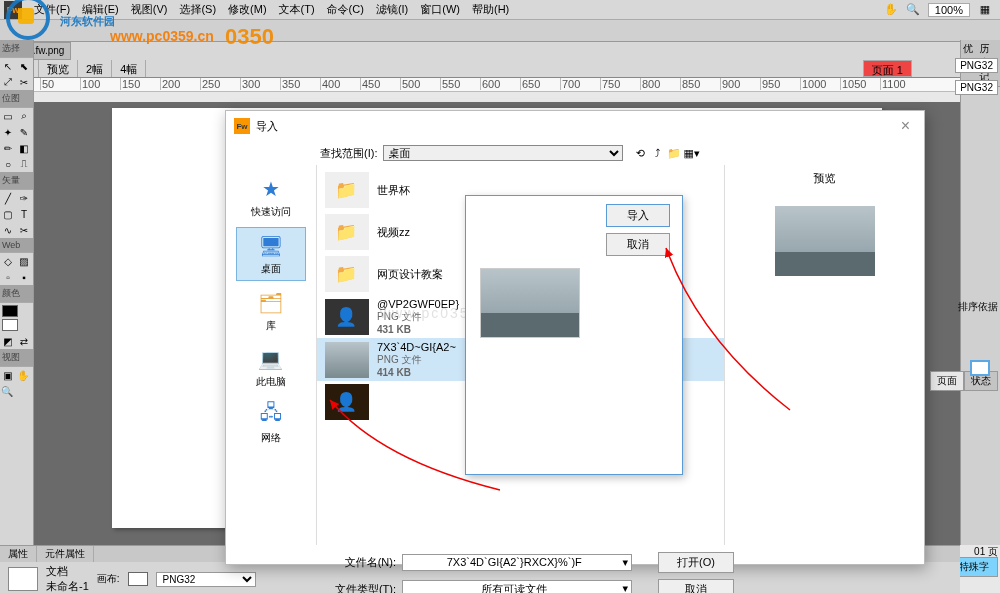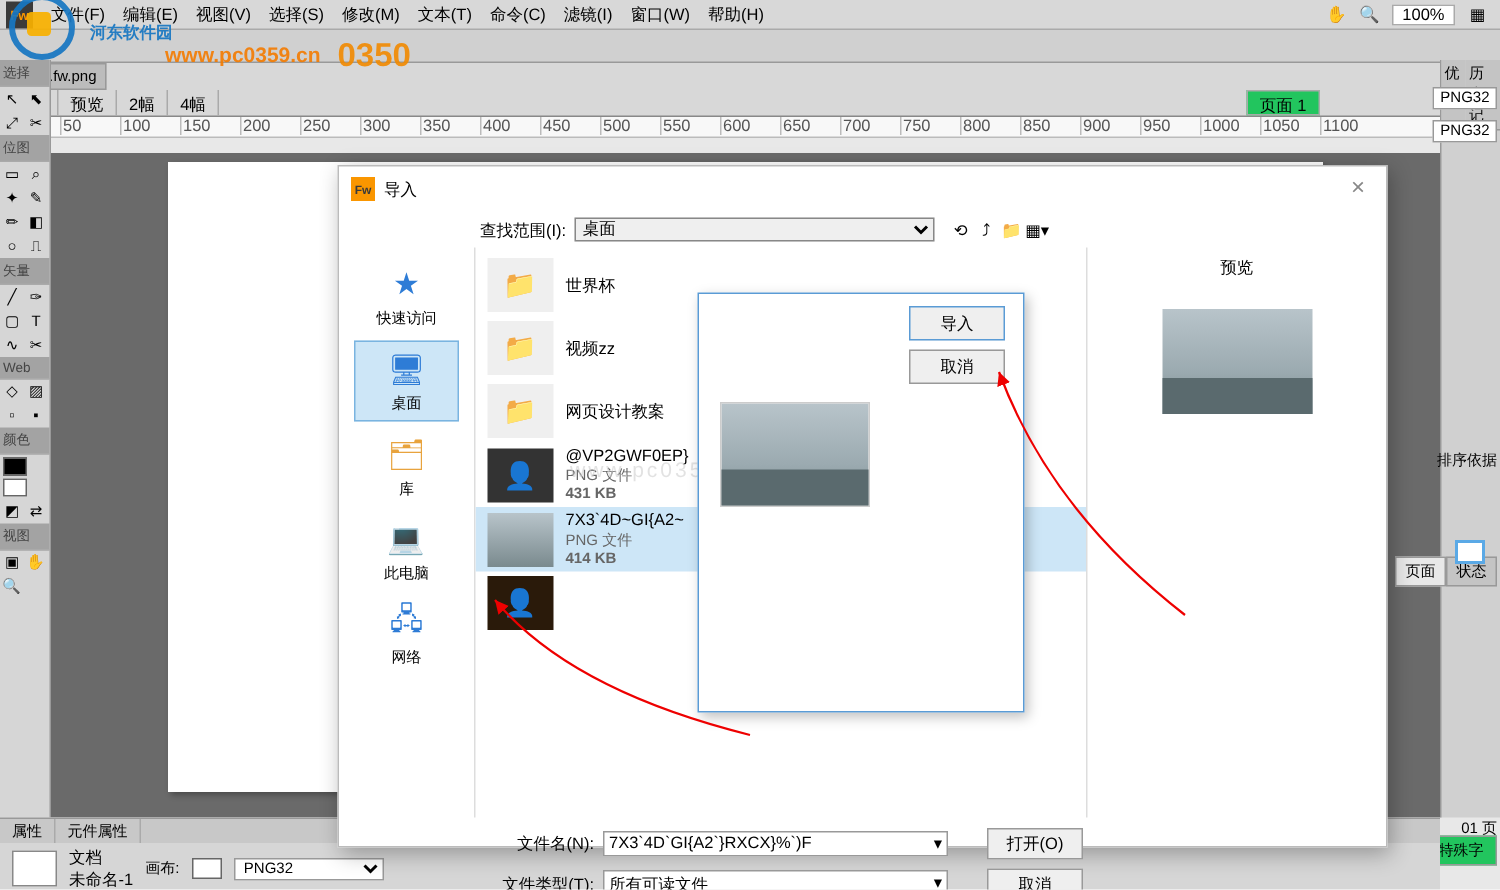--- a/index.html
+++ b/index.html
@@ -11,21 +11,21 @@
 .menubar .menu-item { padding: 0 6px; cursor: pointer; }
 .menubar .spacer { flex: 1; }
 .menubar .tool-icon { width: 18px; height: 18px; display: flex; align-items: center; justify-content: center; margin: 0 2px; cursor: pointer; }
 .menubar .zoom-box { border: 1px solid #aaa; background: #fff; padding: 0 6px; margin: 0 4px; }
 
 
 .toolbar2 { background: #d0d0d0; height: 22px; border-bottom: 1px solid #999; }
 .doc-tab-strip { background: #d8d8d8; height: 18px; display: flex; align-items: center; padding-left: 4px; }
 .doc-views { background: #d8d8d8; height: 18px; display: flex; border-bottom: 1px solid #888; }
 .doc-views .view-btn { padding: 2px 8px; border-right: 1px solid #aaa; }
-.doc-views .page-lbl { margin-left: auto; margin-right: 120px; padding: 2px 8px; border: 1px solid #aaa; background: #22c55e; }
+.doc-views .page-lbl { margin-left: auto; margin-right: 88px; padding: 2px 8px; border: 1px solid #aaa; background: #ef4444; }
 
 
 .ruler { background: #f8f8f8; height: 14px; border-bottom: 1px solid #bbb; font-size: 8px; color: #555; overflow: hidden; white-space: nowrap; }
 .ruler span { display: inline-block; width: 40px; border-left: 1px solid #bbb; padding-left: 1px; }
 
 
 .workspace { position: absolute; top: 102px; left: 34px; right: 40px; bottom: 48px; background: #6a6a6a; display: flex; justify-content: center; padding-top: 6px; }
 .canvas { background: #fff; width: 770px; height: 420px; box-shadow: 2px 2px 4px rgba(0,0,0,.3); }
 
 
@@ -82,22 +82,22 @@
 .file-item .fsize { font-size: 10px; color: #666; font-weight: bold; }
 
 .preview-col { width: 200px; border-left: 1px solid #ddd; padding: 6px; }
 .preview-col .ptitle { text-align: center; margin-bottom: 20px; }
 .preview-col .pimg { width: 100px; height: 70px; margin: 0 auto; background: linear-gradient(180deg, #b8c4ca 0%, #9baab0 60%, #7a8a8e 100%); position: relative; }
 .preview-col .pimg::after { content: ''; position: absolute; bottom: 0; left: 0; right: 0; height: 24px; background: #5a6a6e; }
 
 .dialog-bottom { padding: 4px 8px; }
 .dlg-row { display: flex; align-items: center; gap: 6px; padding: 3px 0; }
 .dlg-row label { width: 76px; text-align: right; }
-.dlg-row .combo { flex: 0 0 230px; border: 1px solid #999; padding: 1px 3px; background: #fff; }
-.dlg-row .btn { width: 64px; padding: 2px 0; text-align: center; border: 1px solid #999; background: #efefef; margin-left: 20px; cursor: pointer; }
+.dlg-row .combo { flex: 0 0 230px; border: 1px solid #999; padding: 1px 3px; background: #fff; text-align: center; }
+.dlg-row .btn { width: 76px; padding: 2px 0; text-align: center; border: 1px solid #999; background: #efefef; margin-left: 20px; cursor: pointer; }
 
 
 .sub-dialog { position: absolute; left: 465px; top: 195px; width: 218px; height: 280px; background: #fff; border: 1px solid #5a9bd5; box-shadow: 2px 3px 8px rgba(0,0,0,.25); z-index: 5; }
 .sub-dialog .sd-title { padding: 6px 8px; border-bottom: 1px solid #eee; }
 .sub-dialog .sd-btns { display: flex; flex-direction: column; align-items: flex-end; padding: 8px 12px; gap: 6px; }
 .sub-dialog .sd-btn { width: 64px; padding: 3px 0; text-align: center; border: 1px solid #999; background: #efefef; cursor: pointer; }
 .sub-dialog .sd-btn.primary { border: 1px solid #5a9bd5; }
 .sub-dialog .sd-thumb { width: 100px; height: 70px; margin: 4px 0 0 14px; background: linear-gradient(180deg, #b8c4ca 0%, #9baab0 60%, #7a8a8e 100%); border: 1px solid #ccc; position: relative; }
 .sub-dialog .sd-thumb::after { content: ''; position: absolute; bottom: 0; left: 0; right: 0; height: 24px; background: #5a6a6e; }
 .sub-dialog .sd-check { padding: 8px 12px; display: flex; align-items: center; gap: 4px; }
@@ -110,21 +110,21 @@
 .watermark2 { position: absolute; left: 110px; top: 28px; color: #f47b00; font-size: 14px; font-weight: bold; z-index: 20; opacity: .9; }
 .watermark3 { position: absolute; left: 380px; top: 305px; color: #d0d0d0; font-size: 14px; z-index: 1; opacity: .6; letter-spacing: 2px; }
 .bignum { position: absolute; left: 225px; top: 24px; font-size: 22px; font-weight: bold; color: #f28a00; z-index: 20; opacity: .9; }
 
 
 .arrow { position: absolute; z-index: 30; pointer-events: none; }
 .arrow svg { overflow: visible; }
 
 
 .rb-tabs { position: absolute; right: 2px; bottom: 16px; display: flex; }
-.rb-tabs div { background: #22c55e; border: 1px solid #999; padding: 2px 8px; font-size: 10px; }
+.rb-tabs div { background: #7dd3fc; border: 1px solid #999; padding: 2px 8px; font-size: 10px; }
 </style>
 </head>
 <body>
 
 <div class="watermark">
   <span class="wm-logo"></span>
   <span>河东软件园</span>
 </div>
 <div class="watermark2">www.pc0359.cn</div>
 <div class="bignum">0350</div>

